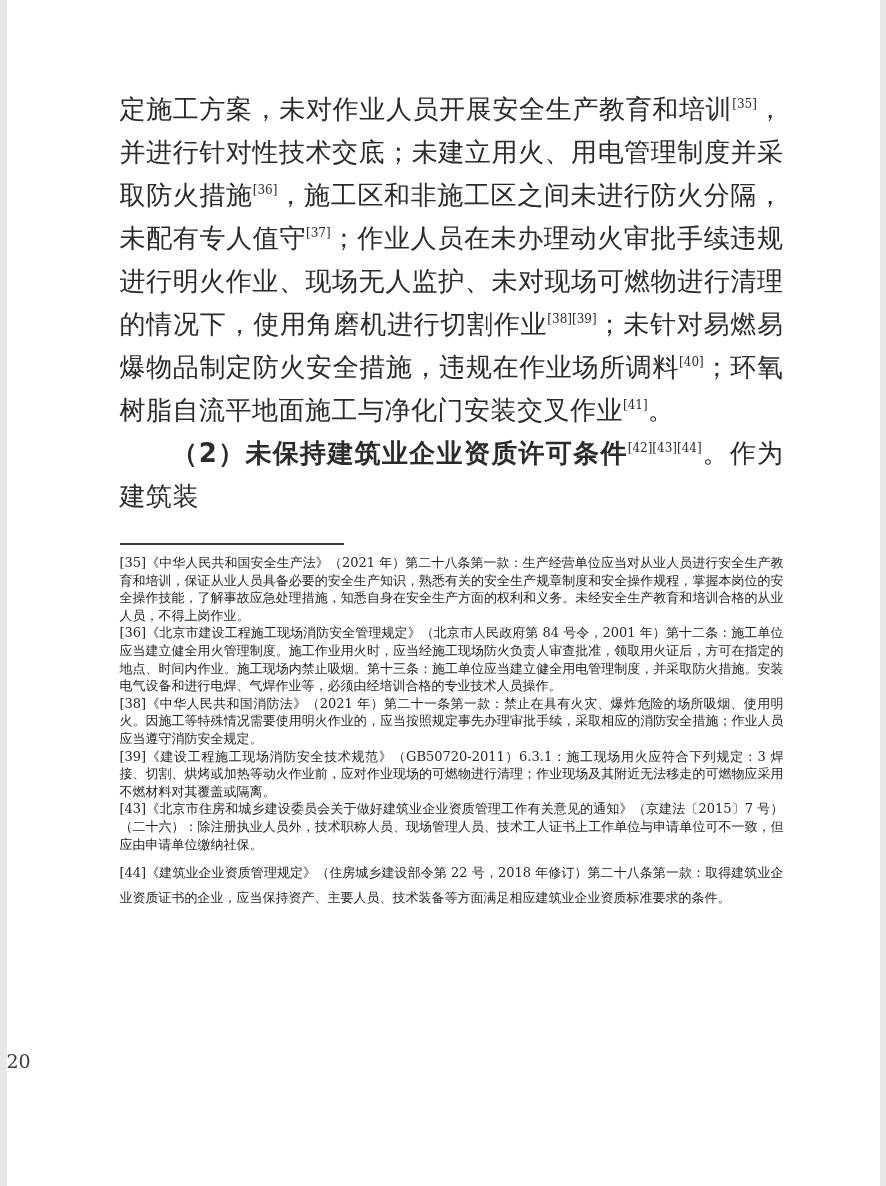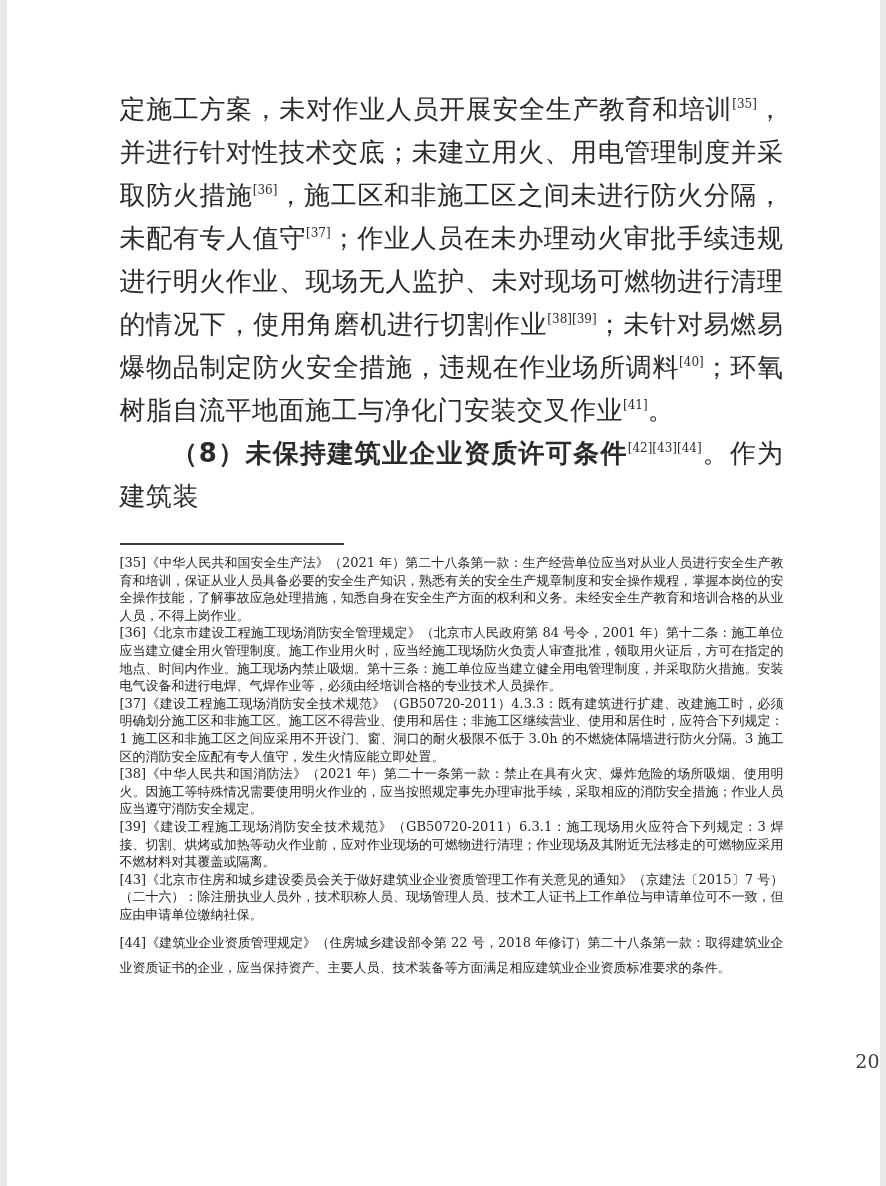--- a/index.html
+++ b/index.html
@@ -57,41 +57,40 @@
   }
   .footnote.spaced {
     margin-top: 7px;
     line-height: 25px;
   }
   .page-number {
     position: absolute;
     top: 1050px;
     left: 0;
     width: 100%;
-    text-align: right;
+    text-align: left;
     font-size: 19px;
     color: #3a3f4a;
   }
 </style>
 </head>
 <body>
 
 <div class="page">
   <div class="content">
 
     <p class="body-para"><span>定施工方案，未对作业人员开展安全生产教育和培训</span><sup>[35]</sup><span>，并进行针对性技术交底；未建立用火、用电管理制度并采取防火措施</span><sup>[36]</sup><span>，施工区和非施工区之间未进行防火分隔，未配有专人值守</span><sup>[37]</sup><span>；作业人员在未办理动火审批手续违规进行明火作业、现场无人监护、未对现场可燃物进行清理的情况下，使用角磨机进行切割作业</span><sup>[38][39]</sup><span>；未针对易燃易爆物品制定防火安全措施，违规在作业场所调料</span><sup>[40]</sup><span>；环氧树脂自流平地面施工与净化门安装交叉作业</span><sup>[41]</sup><span>。</span></p>
 
-    <p class="body-para indented"><span class="bold">（8）未保持建筑业企业资质许可条件</span><sup>[42][43][44]</sup><span>。作为建筑装</span></p>
+    <p class="body-para indented"><span class="bold">（2）未保持建筑业企业资质许可条件</span><sup>[42][43][44]</sup><span>。作为建筑装</span></p>
 
     <hr class="fn-separator">
 
     <div>
         <p class="footnote"><span>[35]</span><span>《中华人民共和国安全生产法》（2021 年）第二十八条第一款：生产经营单位应当对从业人员进行安全生产教育和培训，保证从业人员具备必要的安全生产知识，熟悉有关的安全生产规章制度和安全操作规程，掌握本岗位的安全操作技能，了解事故应急处理措施，知悉自身在安全生产方面的权利和义务。未经安全生产教育和培训合格的从业人员，不得上岗作业。</span></p>
         <p class="footnote"><span>[36]</span><span>《北京市建设工程施工现场消防安全管理规定》（北京市人民政府第 84 号令，2001 年）第十二条：施工单位应当建立健全用火管理制度。施工作业用火时，应当经施工现场防火负责人审查批准，领取用火证后，方可在指定的地点、时间内作业。施工现场内禁止吸烟。第十三条：施工单位应当建立健全用电管理制度，并采取防火措施。安装电气设备和进行电焊、气焊作业等，必须由经培训合格的专业技术人员操作。</span></p>
-        <p class="footnote"><span>[37]</span><span>《建设工程施工现场消防安全技术规范》（GB50720-2011）4.3.3：既有建筑进行扩建、改建施工时，必须明确划分施工区和非施工区。施工区不得营业、使用和居住；非施工区继续营业、使用和居住时，应符合下列规定：1 施工区和非施工区之间应采用不开设门、窗、洞口的耐火极限不低于 3.0h 的不燃烧体隔墙进行防火分隔。3 施工区的消防安全应配有专人值守，发生火情应能立即处置。</span></p>
         <p class="footnote"><span>[38]</span><span>《中华人民共和国消防法》（2021 年）第二十一条第一款：禁止在具有火灾、爆炸危险的场所吸烟、使用明火。因施工等特殊情况需要使用明火作业的，应当按照规定事先办理审批手续，采取相应的消防安全措施；作业人员应当遵守消防安全规定。</span></p>
         <p class="footnote"><span>[39]</span><span>《建设工程施工现场消防安全技术规范》（GB50720-2011）6.3.1：施工现场用火应符合下列规定：3 焊接、切割、烘烤或加热等动火作业前，应对作业现场的可燃物进行清理；作业现场及其附近无法移走的可燃物应采用不燃材料对其覆盖或隔离。</span></p>
         <p class="footnote"><span>[43]</span><span>《北京市住房和城乡建设委员会关于做好建筑业企业资质管理工作有关意见的通知》（京建法〔2015〕7 号）（二十六）：除注册执业人员外，技术职称人员、现场管理人员、技术工人证书上工作单位与申请单位可不一致，但应由申请单位缴纳社保。</span></p>
         <p class="footnote spaced"><span>[44]</span><span>《建筑业企业资质管理规定》（住房城乡建设部令第 22 号，2018 年修订）第二十八条第一款：取得建筑业企业资质证书的企业，应当保持资产、主要人员、技术装备等方面满足相应建筑业企业资质标准要求的条件。</span></p>
       </div>
 
   </div>
 
   <div class="page-number">20</div>
 </div>

